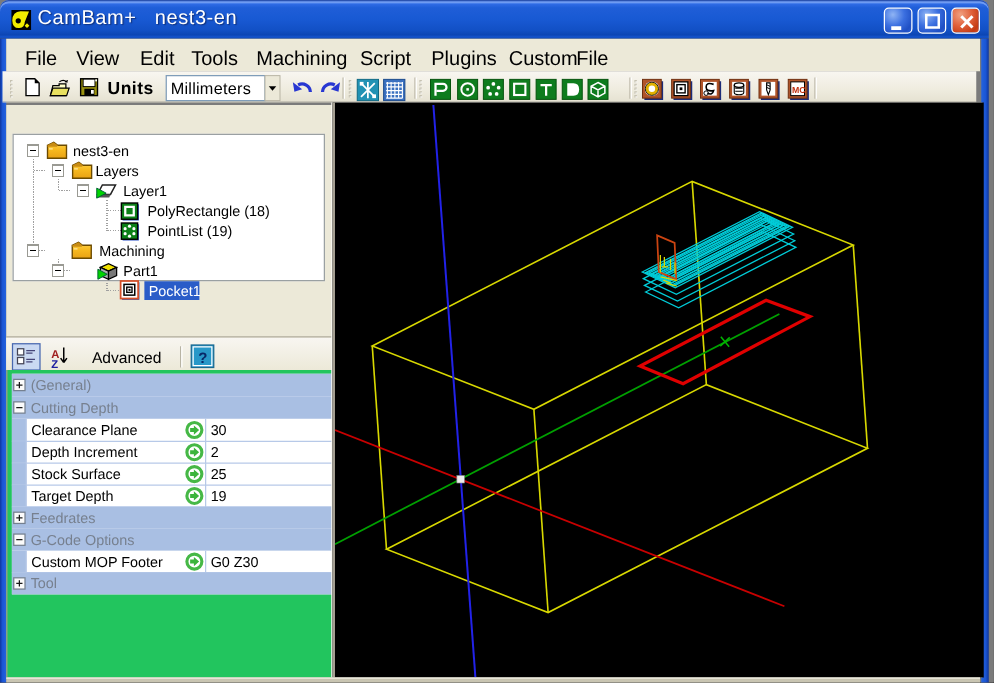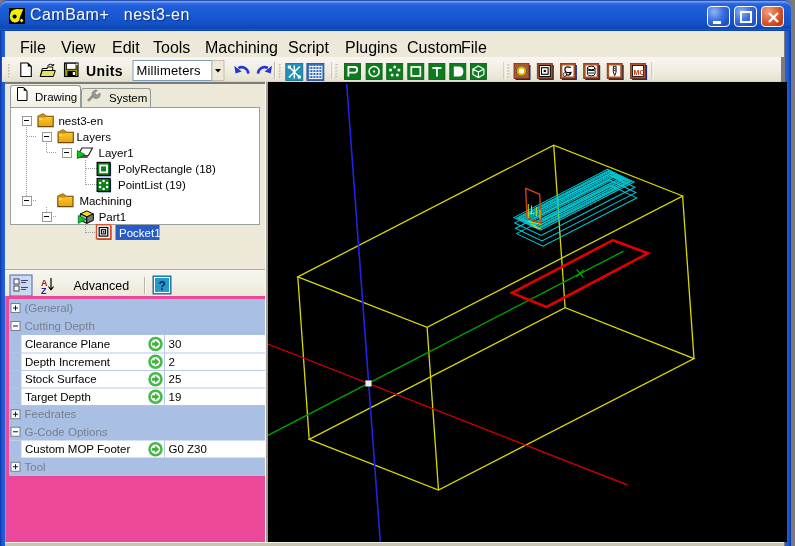--- a/index.html
+++ b/index.html
@@ -18,21 +18,21 @@
 #borderB{left:5px;top:541.5px;width:779px;height:4.5px;background:#c9c5b2;border-top:1px solid #f2efe4}
 #menubar{left:5px;top:31px;width:779px;height:26px;background:#ece9d8}
 .mi{position:absolute;top:8px;font-size:16px;color:#000}
 #toolbar{left:2px;top:57px;width:779px;height:25px;background:linear-gradient(180deg,#f8f6f1,#efecdf 60%,#e6e2d2);border-bottom:1px solid #d8d4c4}
 #tabbar{left:5px;top:84px;width:264px;height:23px;background:#ece9d8}
 .tab{position:absolute;border:1px solid #919b9c;border-bottom:none;border-radius:3px 3px 0 0;font-size:11.5px}
 #tab1{left:5px;top:1px;width:71px;height:22px;background:linear-gradient(180deg,#fdfdfb,#f2f0e3)}
 #tab2{left:76px;top:4px;width:70px;height:19px;background:#ece9d8}
 #treebox{left:10px;top:107px;width:250px;height:118px;background:#fff;border:1px solid #9aa0a2}
 #propbar{left:5px;top:269px;width:264px;height:27px;background:linear-gradient(180deg,#f8f6f1,#ece9d8);border-top:1.5px solid #b0ac9c}
-#propgrid{left:5px;top:296px;width:263px;height:245.5px;background:#ec4899;border-left:1px solid #9a9a8a}
+#propgrid{left:5px;top:296px;width:263px;height:245.5px;background:#22c55e;border-left:1px solid #9a9a8a}
 #viewport{left:265.8px;top:81.5px;width:521.2px;height:460.2px;background:#000;border-left:2.7px solid #a49f92;box-shadow:-1px 0 0 #fcfbf5}
 </style></head><body>
 <div id="win">
 <div class="abs" id="titlebar"></div>
 <div class="abs" id="ticon"><svg width="16" height="16">
         <rect width="16" height="16" fill="#000"></rect>
 <path d="M14.2,1.2 L7.5,1 Q1,1.5 0.8,8.3 Q1,14.8 6.5,14.4 Q10.8,14 10.8,9.5 Z" fill="#f2ee00"></path>
 <circle cx="5.6" cy="8.6" r="2.1" fill="#000"></circle>
 <path d="M12.6,10.6 l1.9,1.9 l-1.9,1.9 l-1.9,-1.9 z" fill="#f2ee00"></path>
       </svg></div>
@@ -225,34 +225,20 @@
           <rect x="1.5" y="1.5" width="15" height="15" fill="#1c2c78"></rect>
           <rect width="15" height="15" fill="#b0542a" stroke="#703010" stroke-width="0.8"></rect>
           <rect x="2" y="2" width="11" height="11" fill="#fff" stroke="#000" stroke-width="0.8"></rect>
           <text x="3" y="11" font-size="7" font-weight="bold" fill="#c03010">MC</text>
         </g>
 <line x1="650" y1="5" x2="650" y2="22" stroke="#b8b4a4" stroke-width="1"></line>
         <line x1="651" y1="5" x2="651" y2="22" stroke="#fff" stroke-width="1"></line>
 </svg>
     </div>
 <div class="abs" style="left:5px;top:84px;width:261px;height:457.5px;background:#ece9d8"></div>
-<div class="abs" id="tabbar">
-<div class="tab" id="tab1"></div>
-<div class="tab" id="tab2"></div>
-<svg class="abs" style="left:12px;top:3px" width="11" height="14">
-        <path d="M0.5,0.5 h6.2 l3.3,3.3 v9.7 h-9.5 z" fill="#fff" stroke="#000" stroke-width="1"></path>
-        <path d="M6.7,0.5 l3.3,3.3 h-3.3 z" fill="#000"></path>
-      </svg>
-<svg class="abs" style="left:81px;top:5px" width="17" height="13">
-        <path d="M2,11.8 L7.8,6.0" stroke="#8f8f8f" stroke-width="2.6" fill="none"></path>
-        <path d="M5.9,5.2 a4,4 0 0 1 5.4,-3.8 l-2.2,2.2 l0.4,2.1 l2.1,0.4 l2.2,-2.2 a4,4 0 0 1 -5.6,5.2 z" fill="#9a9a9a" stroke="#6f6f6f" stroke-width="0.6"></path>
-      </svg>
-<span class="abs" style="left:30px;top:7px;font-size:11.5px">Drawing</span>
-<span class="abs" style="left:104px;top:8px;font-size:11.5px">System</span>
-</div>
 <div class="abs" id="treebox">
       <svg width="248" height="157" style="position:absolute;left:0;top:0">
         <defs>
           <linearGradient id="gf" x1="0" y1="0" x2="0" y2="1">
             <stop offset="0" stop-color="#ffd24a"></stop>
             <stop offset="0.5" stop-color="#f6b81e"></stop>
             <stop offset="1" stop-color="#e8a214"></stop>
           </linearGradient>
         </defs>
 <line x1="15.5" y1="19.0" x2="15.5" y2="92.5" stroke="#a0a0a0" stroke-width="1" stroke-dasharray="1 1" shape-rendering="crispEdges"></line>

